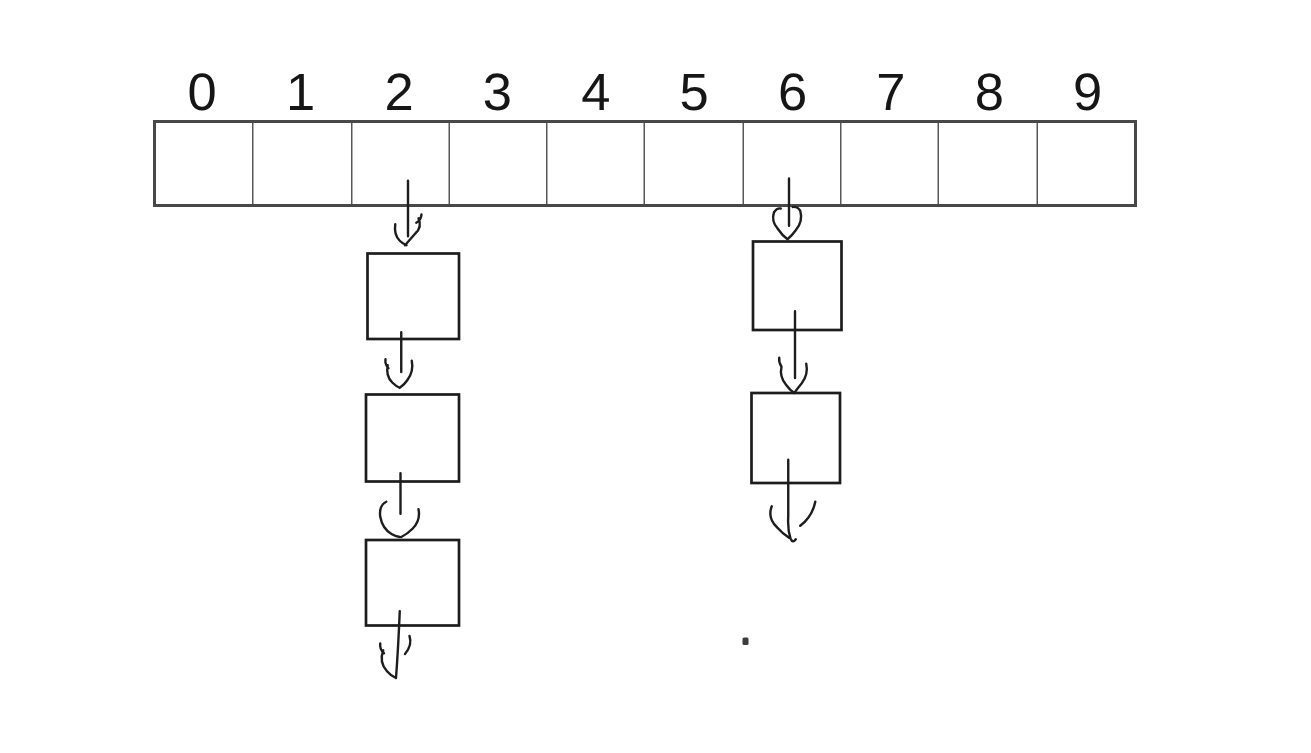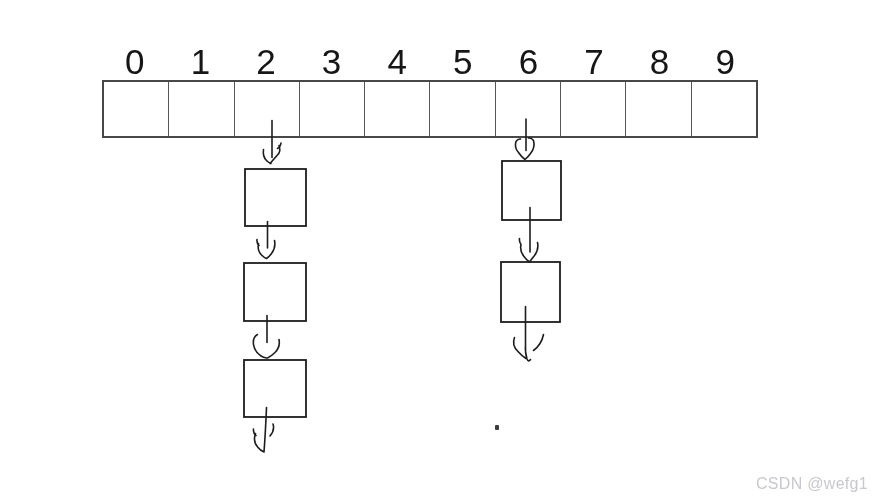--- a/index.html
+++ b/index.html
@@ -169,14 +169,13 @@
              M521 244.5 Q519 241.5 519.5 238.5"></path>
 
     <path d="M525.5 306.5 L525.5 344.5
              M514.5 337.5 Q511.5 345.5 518 351.5 Q521.5 355.5 526 358.5
              M543.5 334.5 Q541.5 344.5 533.5 350.5
              M525.5 344.5 Q525 353 527 359 Q528.5 362.5 530.5 359.5"></path>
   </svg>
 
   <div class="stray-dot"></div>
 
-  <div class="watermark">CSDN @wefg1</div>
 </div>
 
 </body></html>

